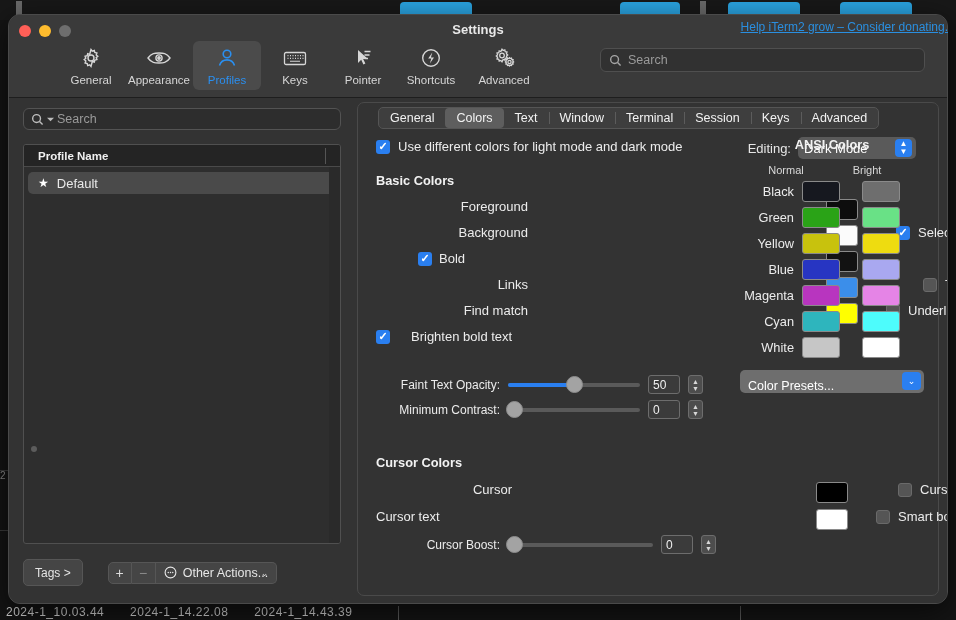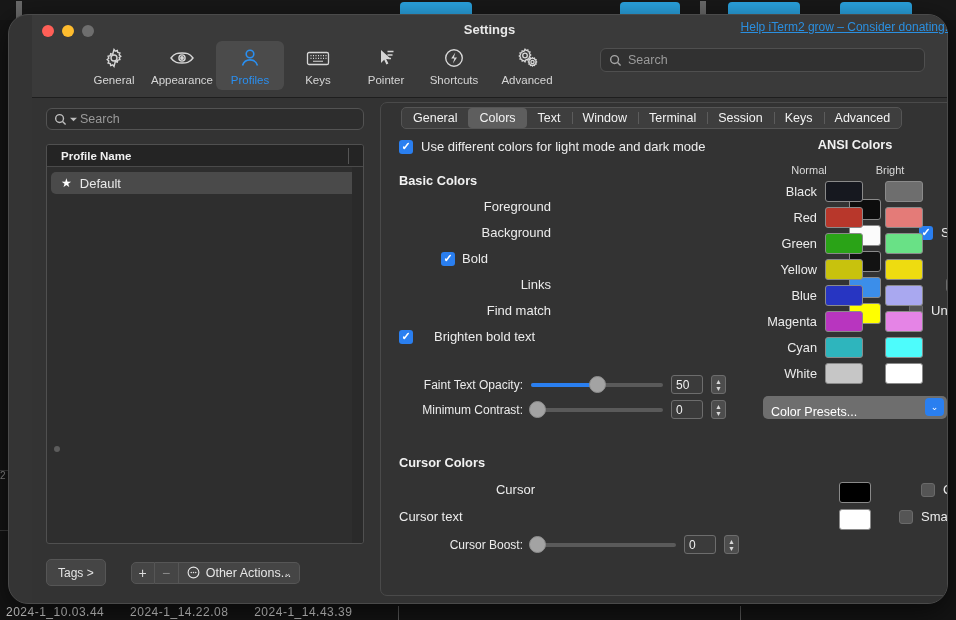--- a/index.html
+++ b/index.html
@@ -47,25 +47,24 @@
   
   #donate {
     position: absolute; right: 8px; top: 20px;
     color: #2a8fe0; font-size: 12px; text-decoration: underline;
     z-index: 30; cursor: pointer;
   }
 
   
   #window {
     position: absolute; left: 8px; top: 14px; width: 940px; height: 590px;
-    background: #343434; border-radius: 20px;
+    background: #343434; border-radius: 12px;
     box-shadow: 0 8px 30px rgba(0,0,0,.6);
     overflow: hidden;
     border: 1px solid #4a4a4a;
-    padding-left: 23px;
   }
 
   
   #titlebar {
     position: relative; height: 83px; background: #3a3a3a;
     border-bottom: 1px solid #1e1e1e;
   }
   .traffic { position: absolute; top: 10px; display: flex; gap: 8px; left: 10px; }
   .dot { width: 12px; height: 12px; border-radius: 50%; }
   .dot.red { background: #ff5f57; }
@@ -450,20 +449,30 @@
         <div class="tab">Advanced</div>
       </div>
 
       <div id="pane-body">
 
         <div id="diffcolors" class="row-check">
           <div class="cb on"></div>
           <span class="lbl">Use different colors for light mode and dark mode</span>
         </div>
 
+        <div id="editing-wrap">
+          <span id="editing-label">Editing:</span>
+          <div id="editing-select">
+            <span>Dark Mode</span>
+            <span class="stepper">
+                <span>▲</span>
+                <span>▼</span>
+              </span>
+          </div>
+        </div>
 
         <div class="sec-title" style="position:absolute;left:18px;top:36px">Basic Colors</div>
 
         <div class="lrow" style="left:18px;top:62px;width:152px;justify-content:flex-end">
           <span class="rl">Foreground</span>
         </div>
         <div class="swatch" style="position:absolute;left:468px;top:62px;background:#0d0d0d"></div>
 
         <div class="lrow" style="left:18px;top:88px;width:152px;justify-content:flex-end">
           <span class="rl">Background</span>
@@ -582,26 +591,20 @@
             <div class="h2">Bright</div>
           </div>
 
           <div class="ansi-row">
             <div class="name">Black</div>
             <div class="ansi-sw" style="background:#16181f"></div>
             <div class="ansi-gap"></div>
             <div class="ansi-sw" style="background:#6e6e6e"></div>
           </div>
           <div class="ansi-row">
-            <div class="name">Red</div>
-            <div class="ansi-sw" style="background:#b8372b"></div>
-            <div class="ansi-gap"></div>
-            <div class="ansi-sw" style="background:#e47b78"></div>
-          </div>
-          <div class="ansi-row">
             <div class="name">Green</div>
             <div class="ansi-sw" style="background:#2aa317"></div>
             <div class="ansi-gap"></div>
             <div class="ansi-sw" style="background:#69e186"></div>
           </div>
           <div class="ansi-row">
             <div class="name">Yellow</div>
             <div class="ansi-sw" style="background:#c8c20d"></div>
             <div class="ansi-gap"></div>
             <div class="ansi-sw" style="background:#eedc10"></div>

